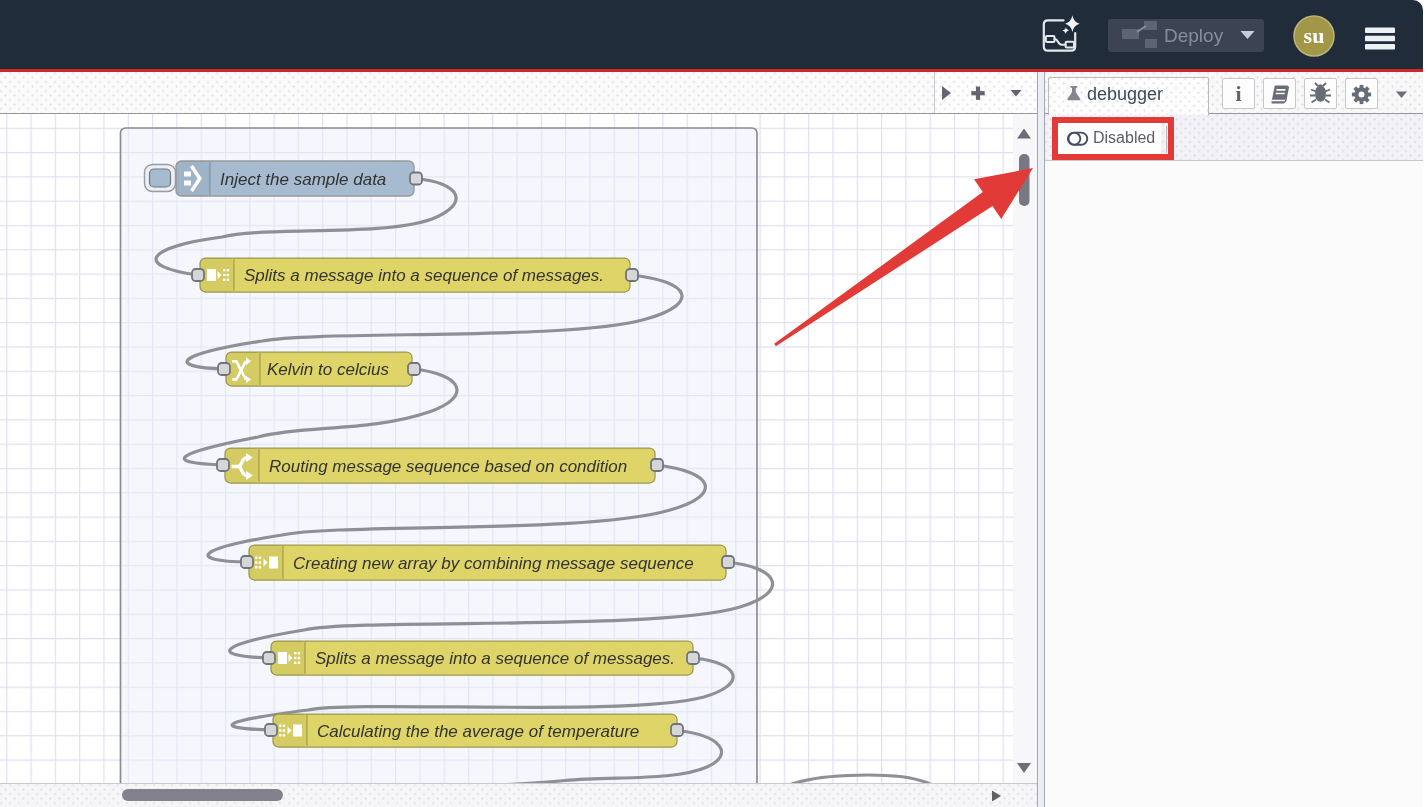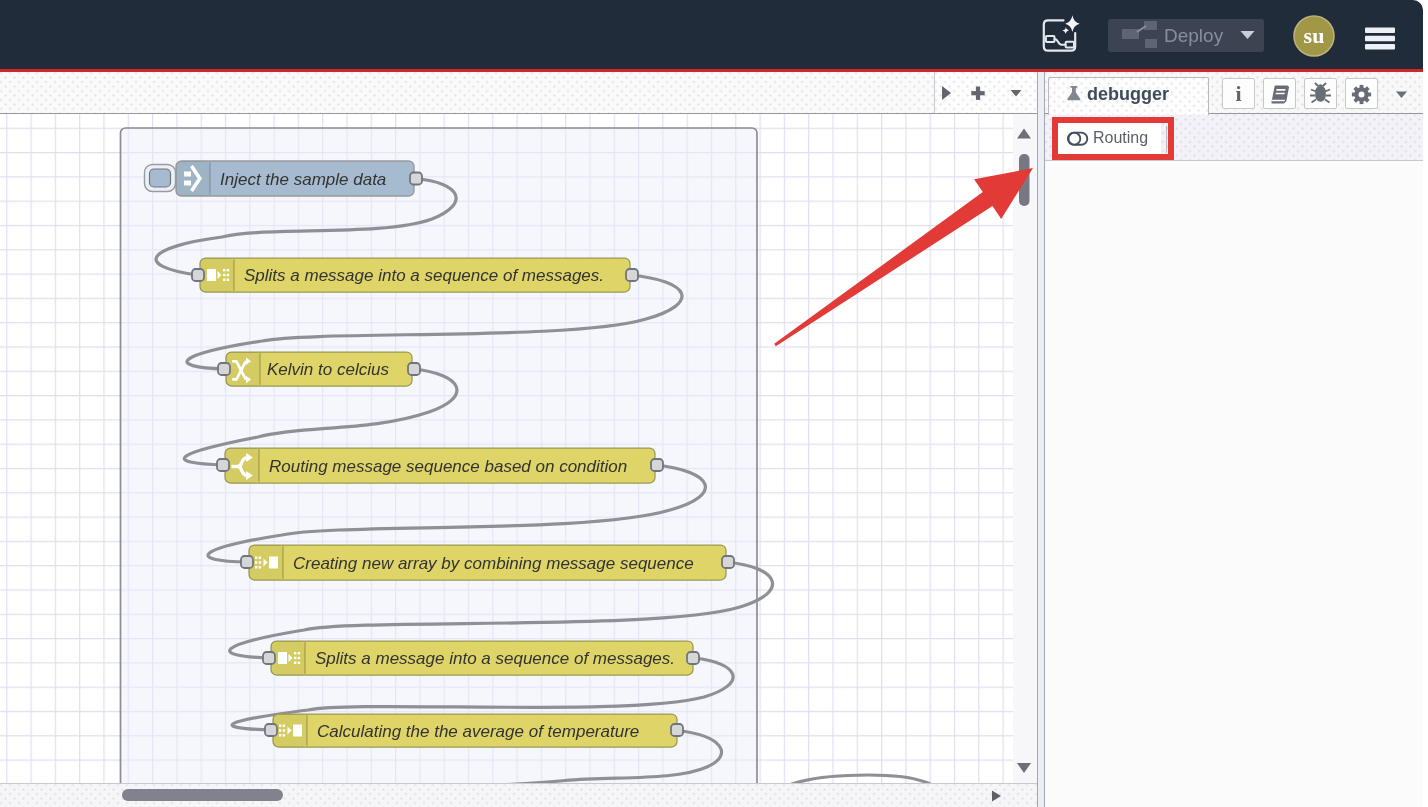--- a/index.html
+++ b/index.html
@@ -29,21 +29,21 @@
   #sb-tabrow{position:absolute;left:1045px;top:72px;width:378px;height:42px;background-color:#f8f8f9;border-bottom:1px solid #97979e;}
   #sb-tab{position:absolute;left:1048px;top:77px;width:161px;height:38px;background-color:#fdfdfd;border:1px solid #b9b9bf;border-bottom:none;border-top-left-radius:2px;border-top-right-radius:2px;}
   .sb-btn{position:absolute;top:78px;width:33px;height:31px;background-color:#fdfdfd;border:1px solid #c7c7cd;border-radius:2px;}
   #sb-strip{position:absolute;left:1045px;top:114px;width:378px;height:47px;background-color:#f2f2f8;border-bottom:1px solid #c7c7cd;}
   #sb-content{position:absolute;left:1045px;top:161px;width:378px;height:646px;background-color:#fbfbfc;}
   #whitestrip{position:absolute;left:1423px;top:0;width:5px;height:807px;background:#fff;}
   #dis-btn{position:absolute;left:1058px;top:123px;width:103px;height:32px;background:#fff;border-radius:2px;}
   #dis-sep{position:absolute;left:1166px;top:126px;width:1px;height:27px;background:#bbb;}
   #dis-red{position:absolute;left:1052px;top:117px;width:122px;height:43px;border:6px solid #e23a36;}
   #dis-txt{position:absolute;left:1093px;top:129px;font-size:16px;color:#5a5f66;}
-  #tab-txt{position:absolute;left:1087px;top:84px;font-size:18px;font-weight:bold;color:#3e4b59;}
+  #tab-txt{position:absolute;left:1087px;top:84px;font-size:18px;font-weight:normal;color:#3e4b59;}
 </style>
 </head>
 <body>
 <div id="app">
   <div id="header"></div>
   <div id="redline"></div>
   <div id="cv-toolbar" class="dots"></div>
   <div id="cv-btns" class="dots"></div>
   <div id="canvas"></div>
   <div id="vstrip"></div>
@@ -55,21 +55,21 @@
   <div id="sb-strip" class="dots"></div>
   <div id="sb-content"></div>
   <div id="sb-tab" class="dots"></div>
   <div id="tab-txt">debugger</div>
   <div class="sb-btn" style="left:1222px;"></div>
   <div class="sb-btn" style="left:1263px;"></div>
   <div class="sb-btn" style="left:1304px;"></div>
   <div class="sb-btn" style="left:1345px;"></div>
   <div id="dis-btn"></div>
   <div id="dis-sep"></div>
-  <div id="dis-txt">Routing</div>
+  <div id="dis-txt">Disabled</div>
   <div id="dis-red"></div>
   <div id="whitestrip"></div>
 
   <svg id="header-svg" style="position:absolute;left:0;top:0;" width="1428" height="72" viewBox="0 0 1428 72">
 
     <g stroke="#e3e7ee" fill="none" stroke-width="2.2" stroke-linecap="round">
       <path d="M1063.5 20.4 H1048 Q1043.8,20.4 1043.8,24.6 V46.4 Q1043.8,50.6 1048,50.6 H1071 Q1075.2,50.6 1075.2,46.4 V33"></path>
       <rect x="1045.9" y="35.9" width="8.6" height="6.2" rx="1" stroke-width="2"></rect>
       <path d="M1054.5 38.9 C1058.5,38.9 1057.5,44.7 1061.5,44.7 H1065.5" stroke-width="2"></path>
       <rect x="1065.6" y="41.8" width="8.4" height="5.6" rx="1" stroke-width="2"></rect>

